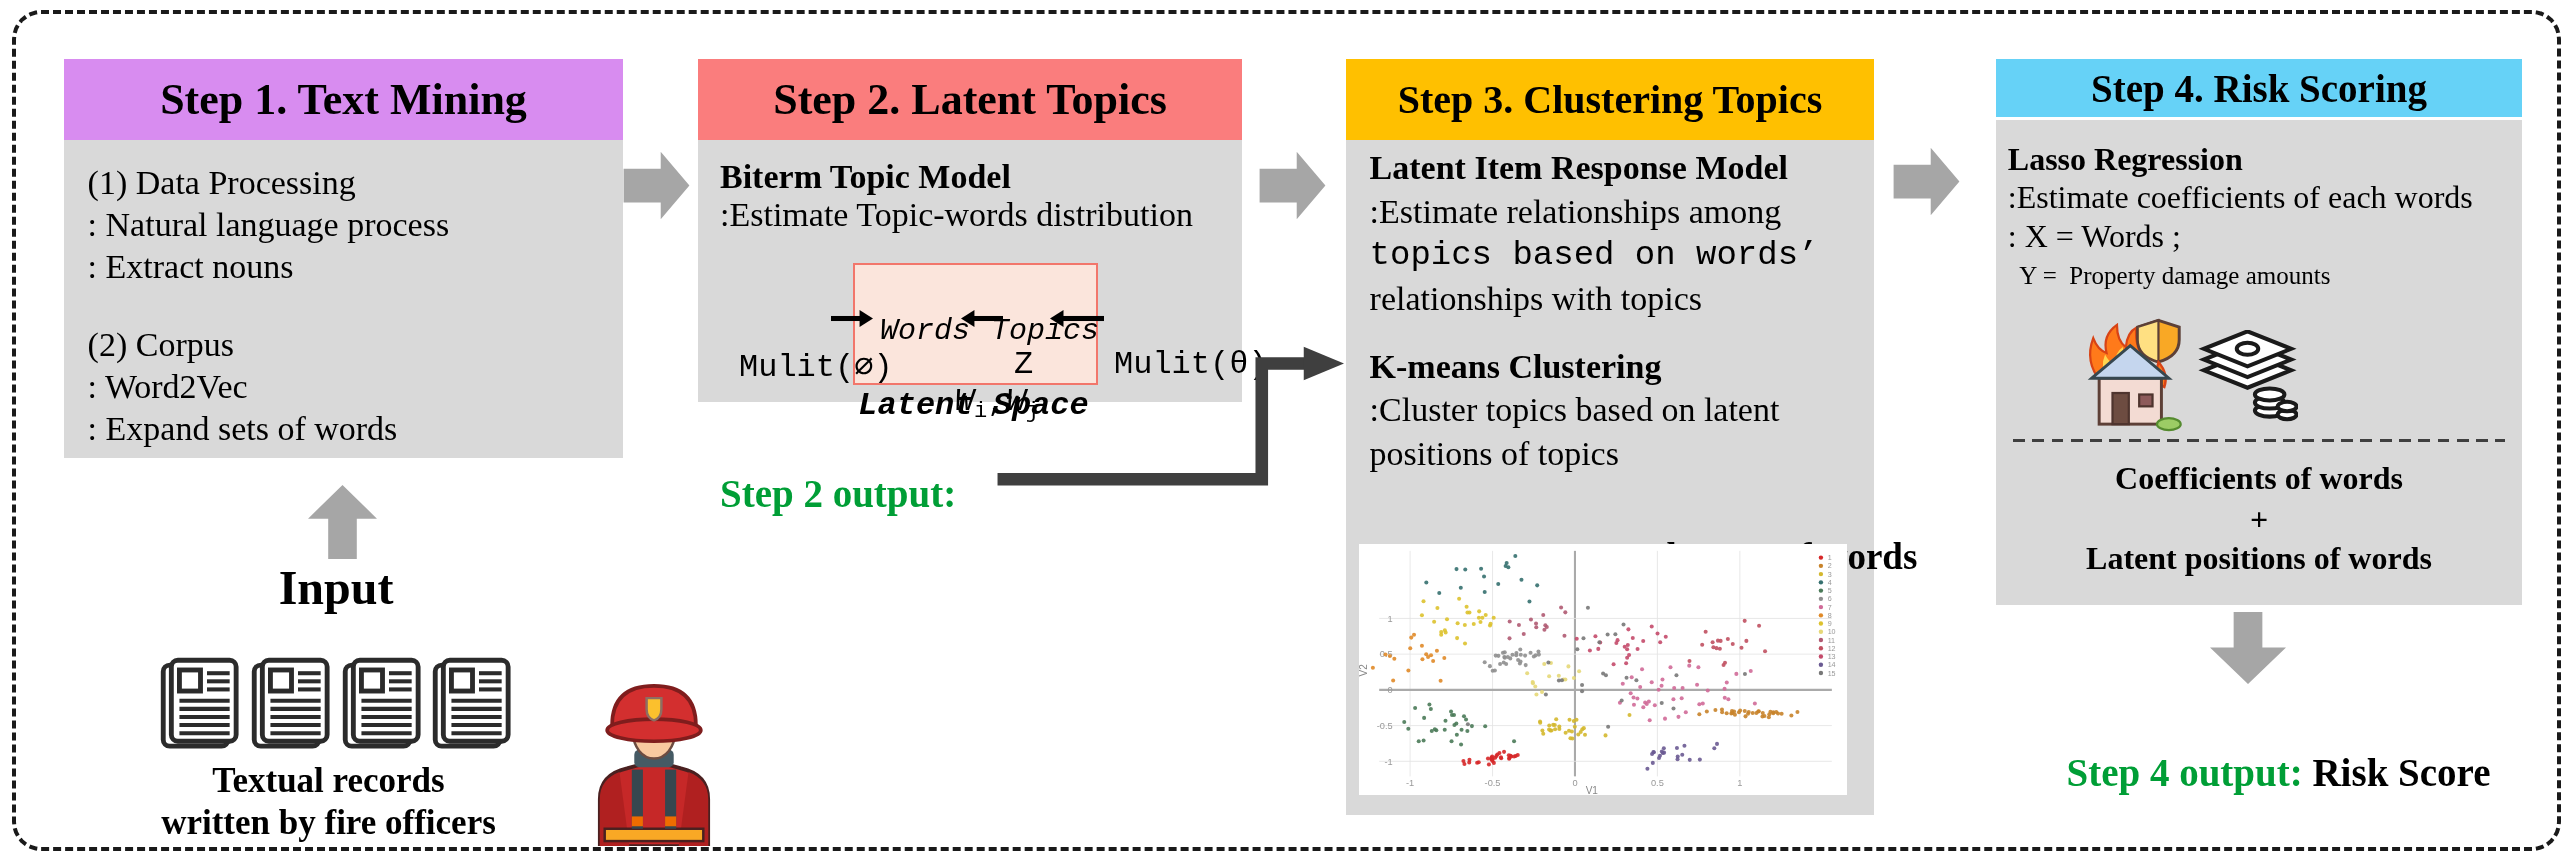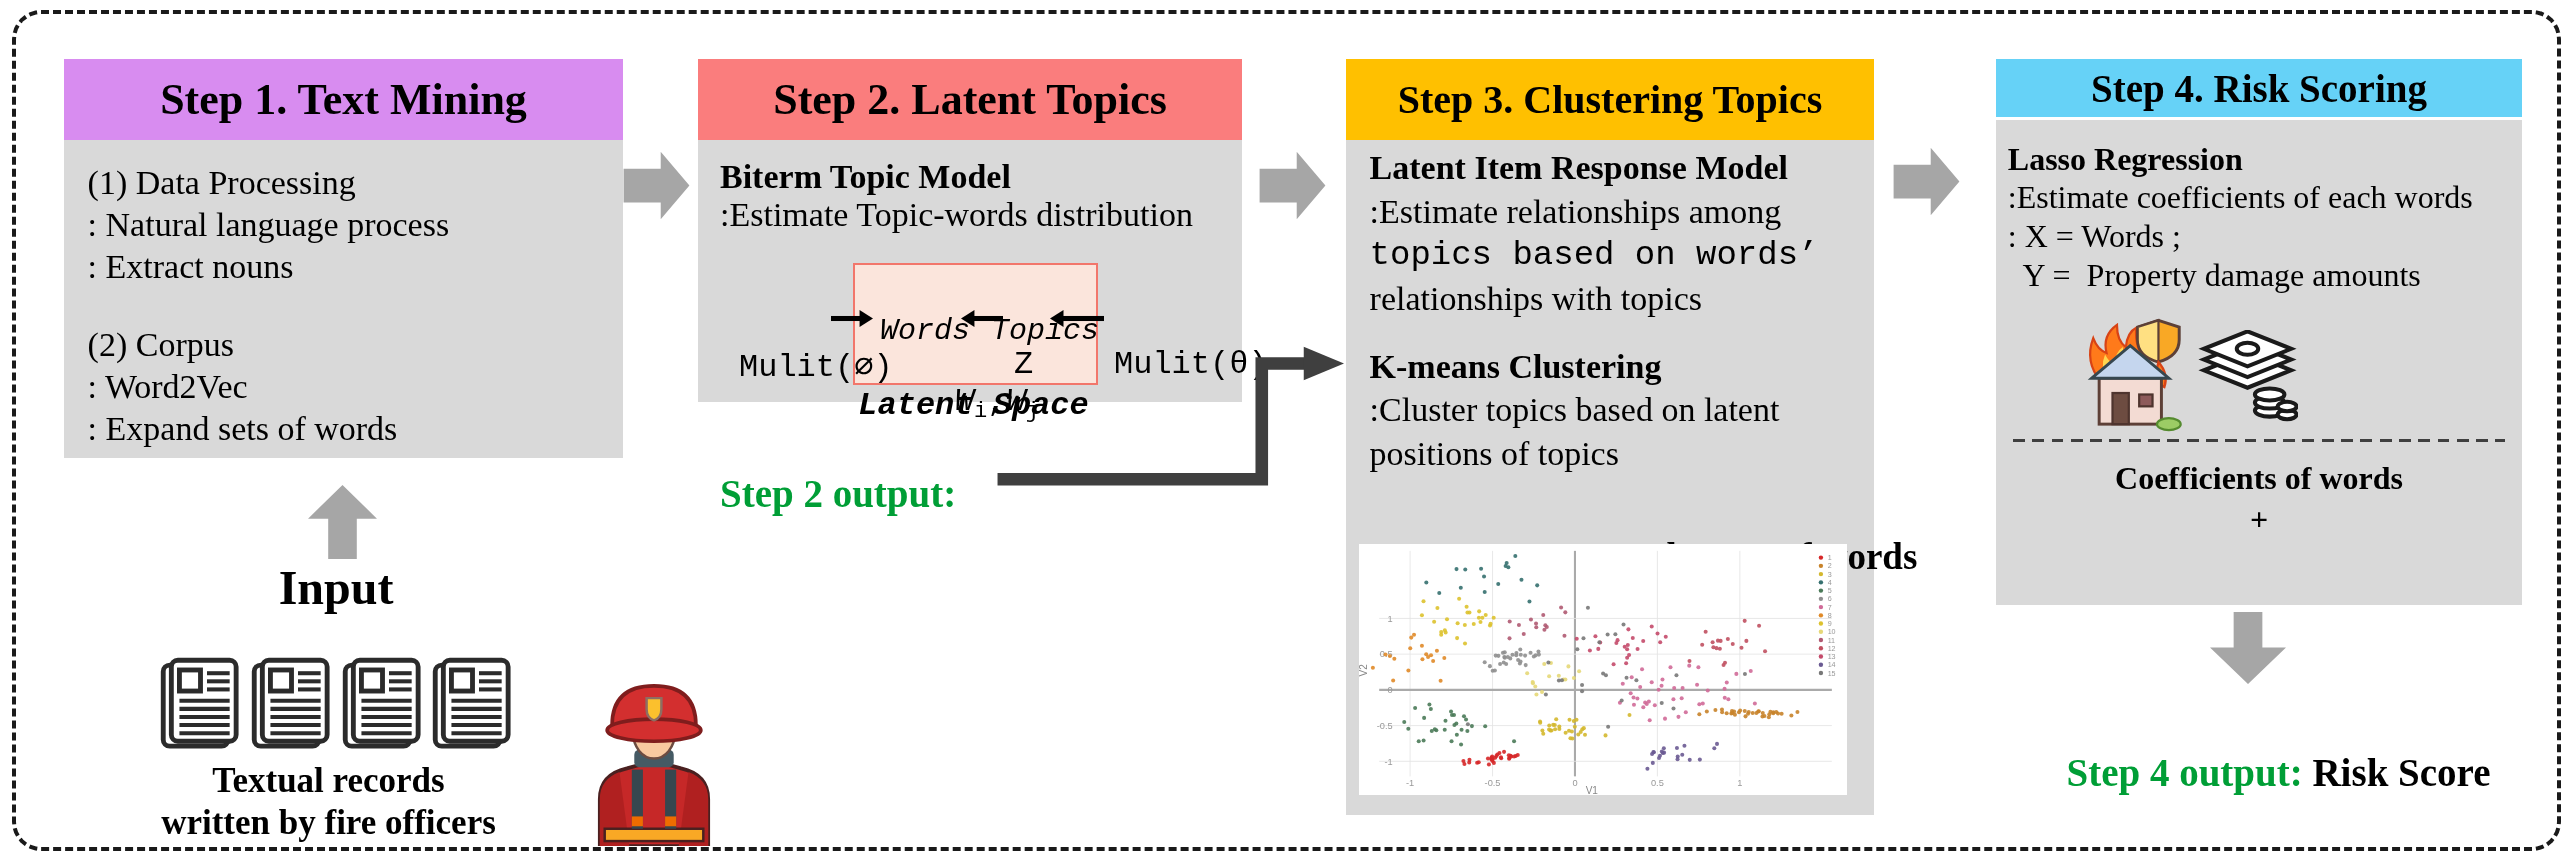--- a/index.html
+++ b/index.html
@@ -618,24 +618,25 @@
   </svg>
 
   <div class="step-box" style="left:1996px;top:59px;width:526px;height:546px;">
     <div class="step-header" style="height: 58px; font-size: 39px; background: rgb(102, 210, 247);">
       <span>Step 4. Risk Scoring</span>
     </div>
     <div class="step-body" style="top:61px;height:485px;"></div>
     <div class="bline bold" style="left:11.8px;top:81px;font-size:32px;">Lasso Regression</div>
     <div class="bline" style="left:11.8px;top:119px;font-size:32px;">:Estimate coefficients of each words</div>
     <div class="bline" style="left:11.8px;top:158px;font-size:32px;">: X = Words ;</div>
-    <div class="bline" style="left:11.8px;top:197px;font-size:32px;">  Y =  Property damage amounts</div>
+    <div class="bline" style="left:11.8px;top:197px;font-size:25px;">  Y =  Property damage amounts</div>
     <div class="divider-dashed" style="left:17px;top:380px;width:492px;"></div>
     <div class="bline bold center" style="left:0;top:400px;width:100%;font-size:32px;">Coefficients of words</div>
     <div class="bline bold center" style="left:0;top:441px;width:100%;font-size:32px;">+</div>
+    <div class="bline bold center" style="left:0;top:480px;width:100%;font-size:32px;">Latent positions of words</div>
   </div>
 
   <svg style="position:absolute;left:2071px;top:310px;" width="126" height="126" viewBox="0 0 170 170">
     <path d="M40,96 Q18,70 30,38 Q36,54 48,58 Q42,34 62,20 Q62,42 74,50 Q76,30 88,24 Q86,52 100,66 Q110,80 104,96 Z" fill="#ff7a1a" stroke="#d84315" stroke-width="3"></path>
     <path d="M50,96 Q38,78 46,60 Q52,72 60,74 Q58,58 70,50 Q70,68 80,76 Q88,86 82,96 Z" fill="#ffd54f"></path>
     <path d="M118,14 l28,9 v17 q0,22 -28,30 q-28,-8 -28,-30 V23 Z" fill="#f9a825" stroke="#5d4037" stroke-width="4"></path>
     <path d="M118,14 l0,56 q-28,-8 -28,-30 V23 Z" fill="#ffe082" stroke="#5d4037" stroke-width="3"></path>
     <path d="M118,70 q14,16 8,34 l-14,-8 Z" fill="#ff7a1a" stroke="#d84315" stroke-width="3"></path>
     <rect x="38" y="92" width="84" height="62" fill="#f3dbd3" stroke="#5d4037" stroke-width="4"></rect>
     <polygon points="28,92 80,48 132,92" fill="#c5d6ee" stroke="#37474f" stroke-width="4"></polygon>

